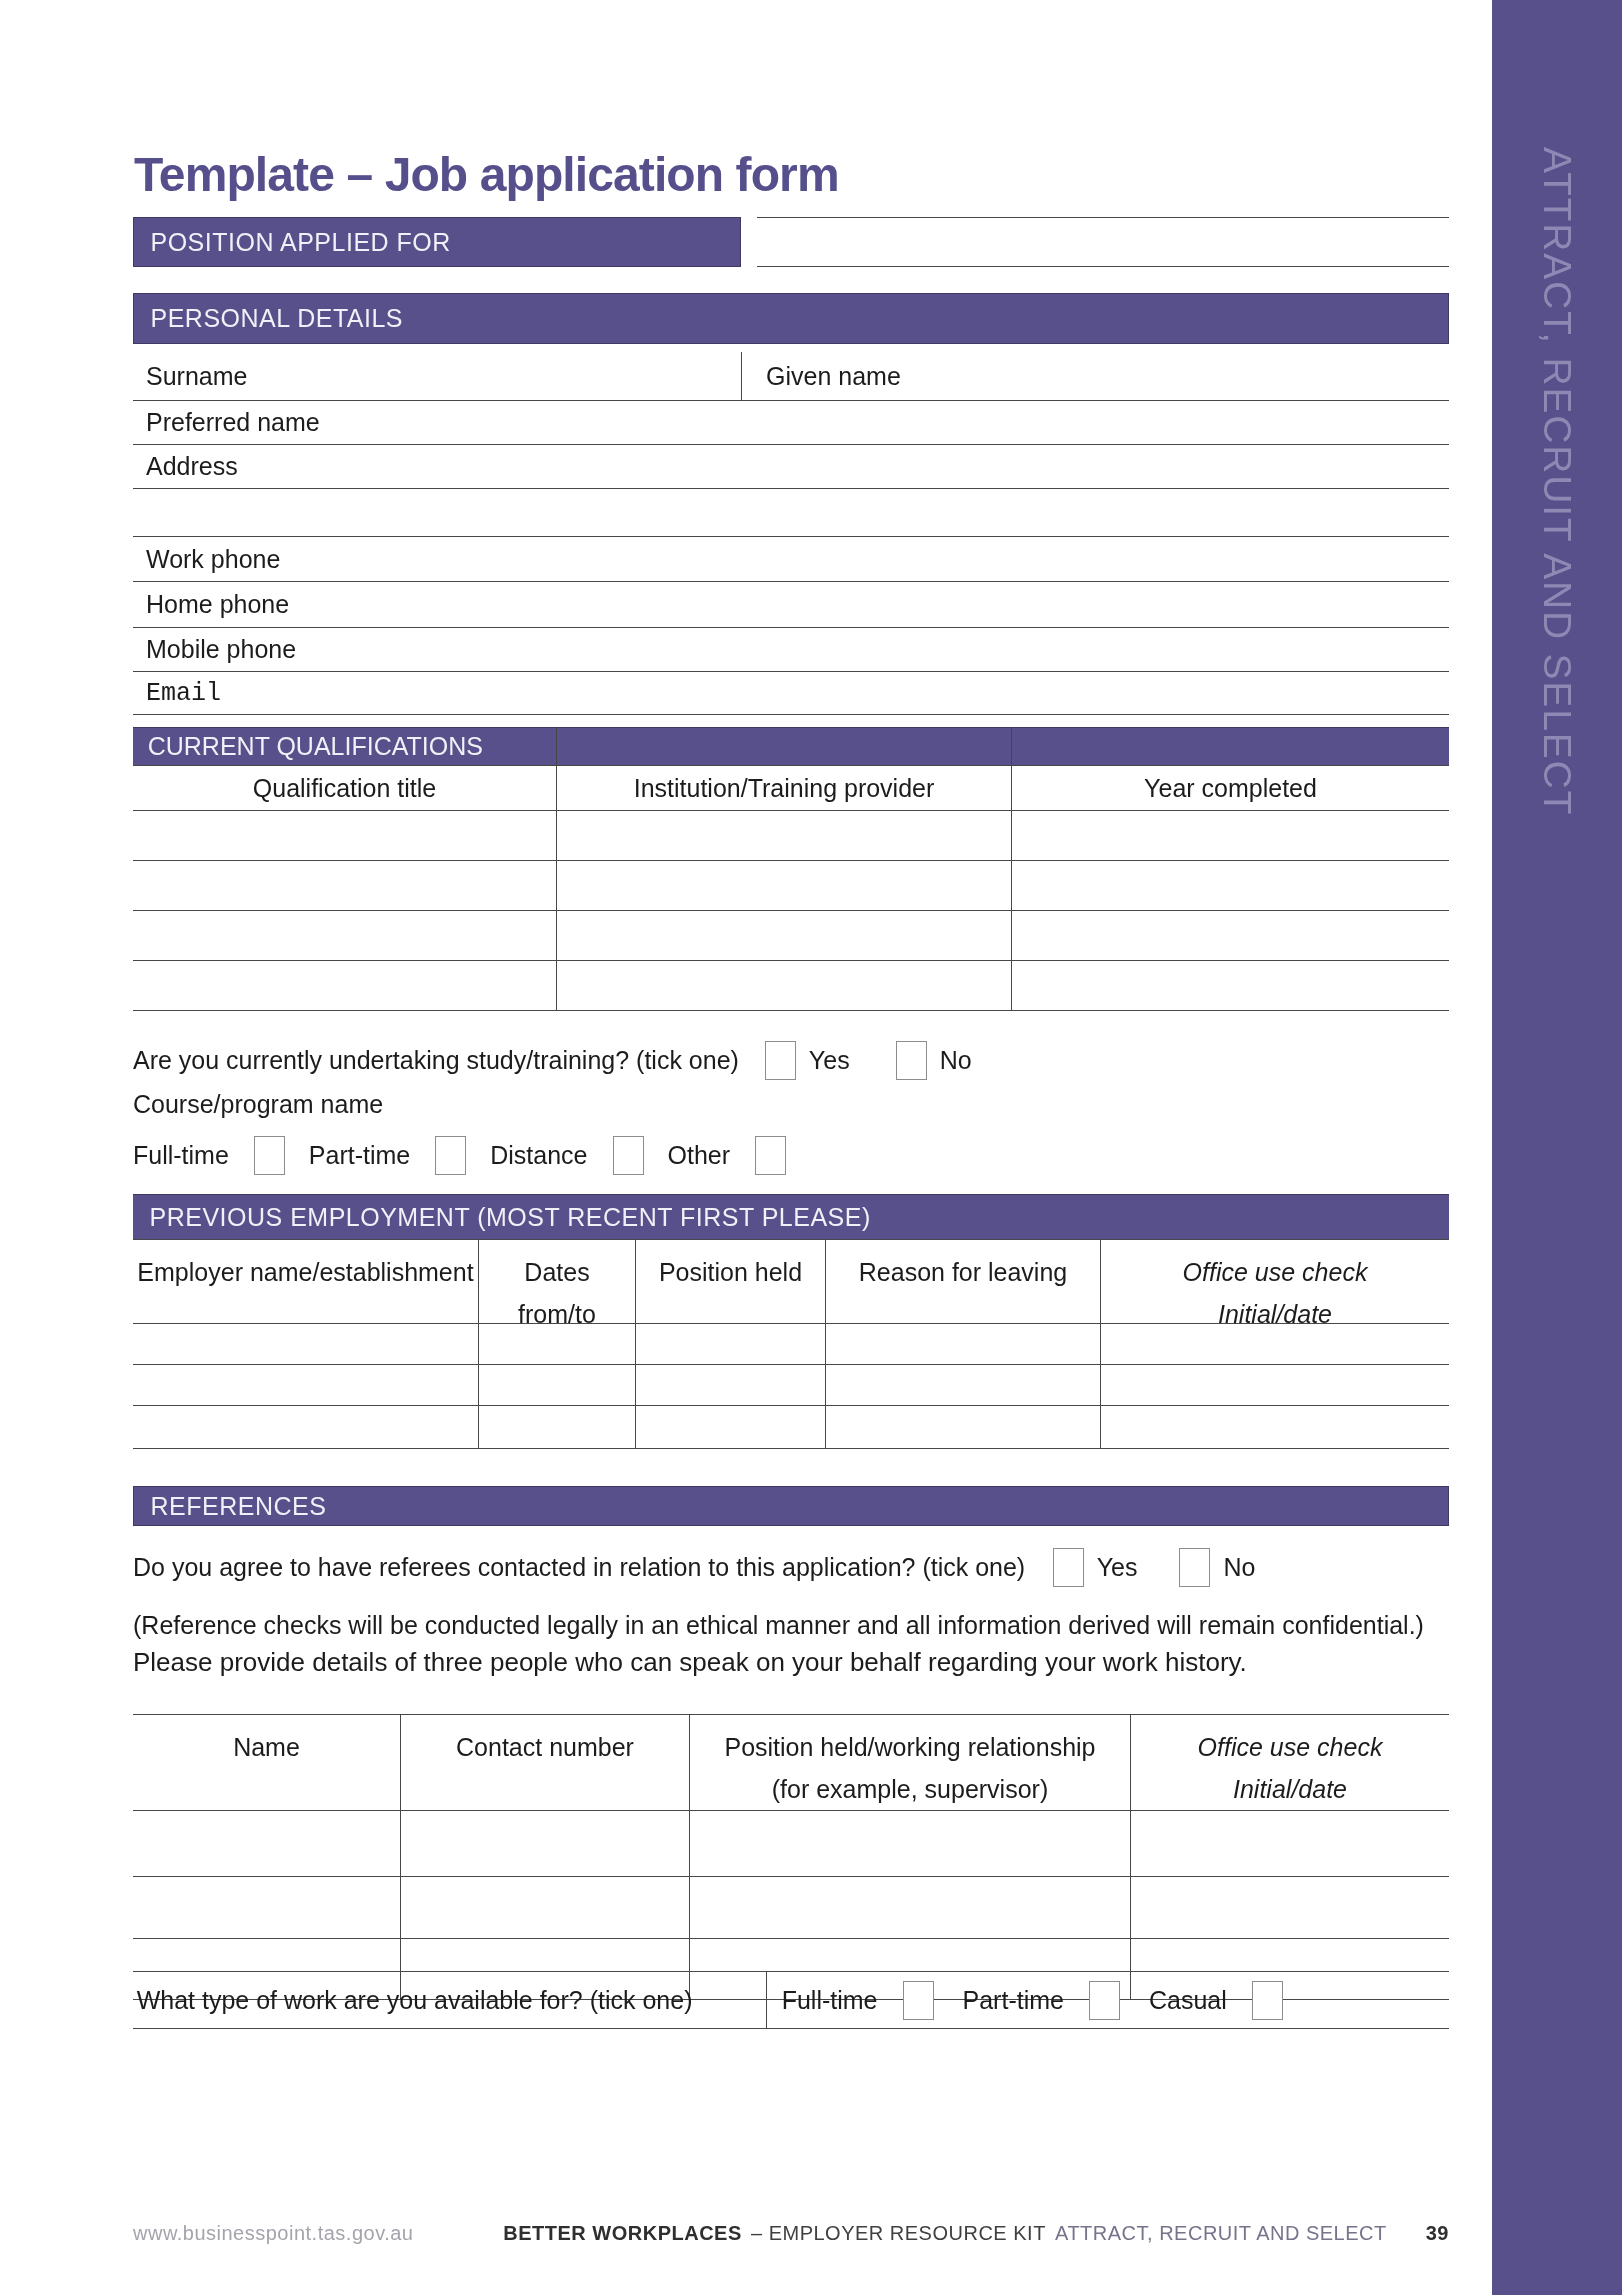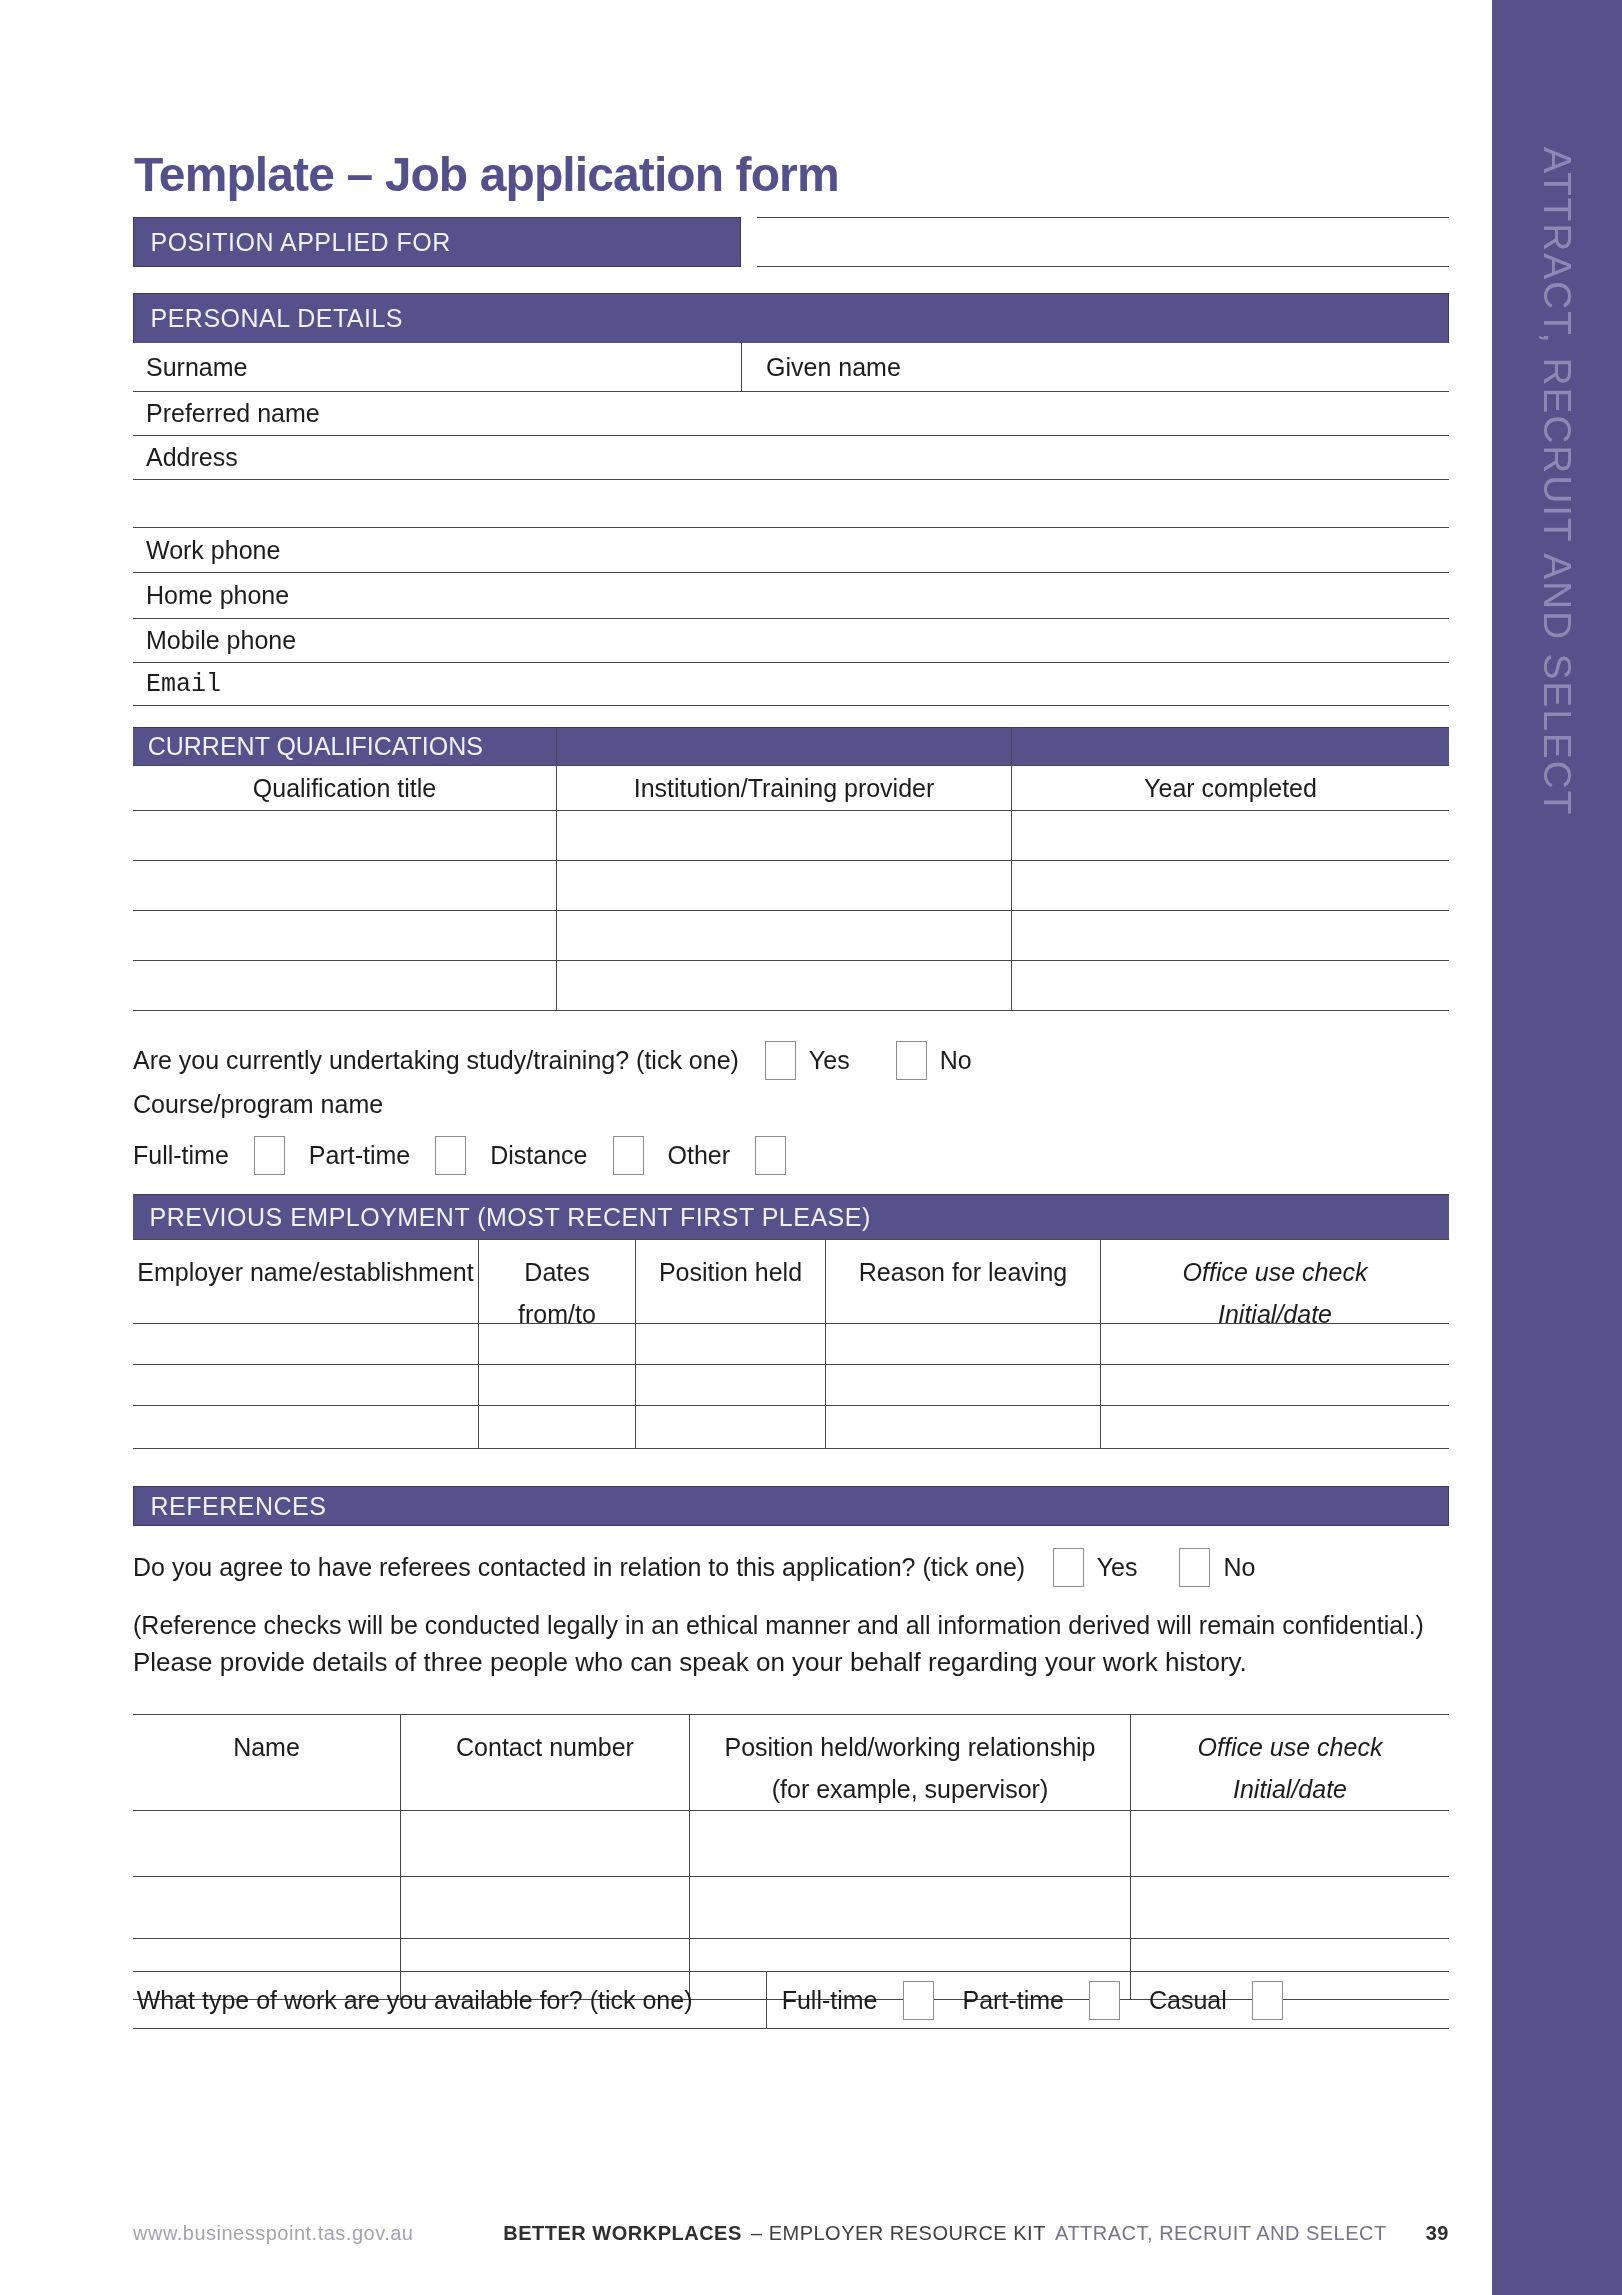--- a/index.html
+++ b/index.html
@@ -8,21 +8,21 @@
     font-family:"Liberation Sans", sans-serif; color:#1c1c1c; overflow:hidden;
   }
   
   .sidebar { position:absolute; left:1492px; top:0; width:130px; height:2296px; background:#57508a; }
   .sidebar-label {
     position:absolute; top:147px; left:50%; transform:translateX(-50%);
     writing-mode:vertical-rl; font-size:39px; letter-spacing:1.8px; color:#8e88b4; white-space:nowrap;
   }
   
   .abs { position:absolute; left:133px; width:1316px; box-sizing:border-box; }
-  .rule-b { border-bottom:1.8px solid #474747; }
+  .rule-b { border-bottom:1.8px solid #474747;margin-top:9px; }
   h1.title {
     position:absolute; left:134px; top:147px; margin:0; font-size:48px; font-weight:600;
     letter-spacing:-0.9px; color:#554f8c; white-space:nowrap;
   }
   .bar {
     background:#57508a; border:1.8px solid #3d3963; color:#f1eff7;
     display:flex; align-items:center; padding-left:16.5px; font-size:25px; letter-spacing:0.5px;
     box-sizing:border-box;
   }
   .row { display:flex; align-items:center; font-size:25px; background:#fff; box-sizing:border-box; }

